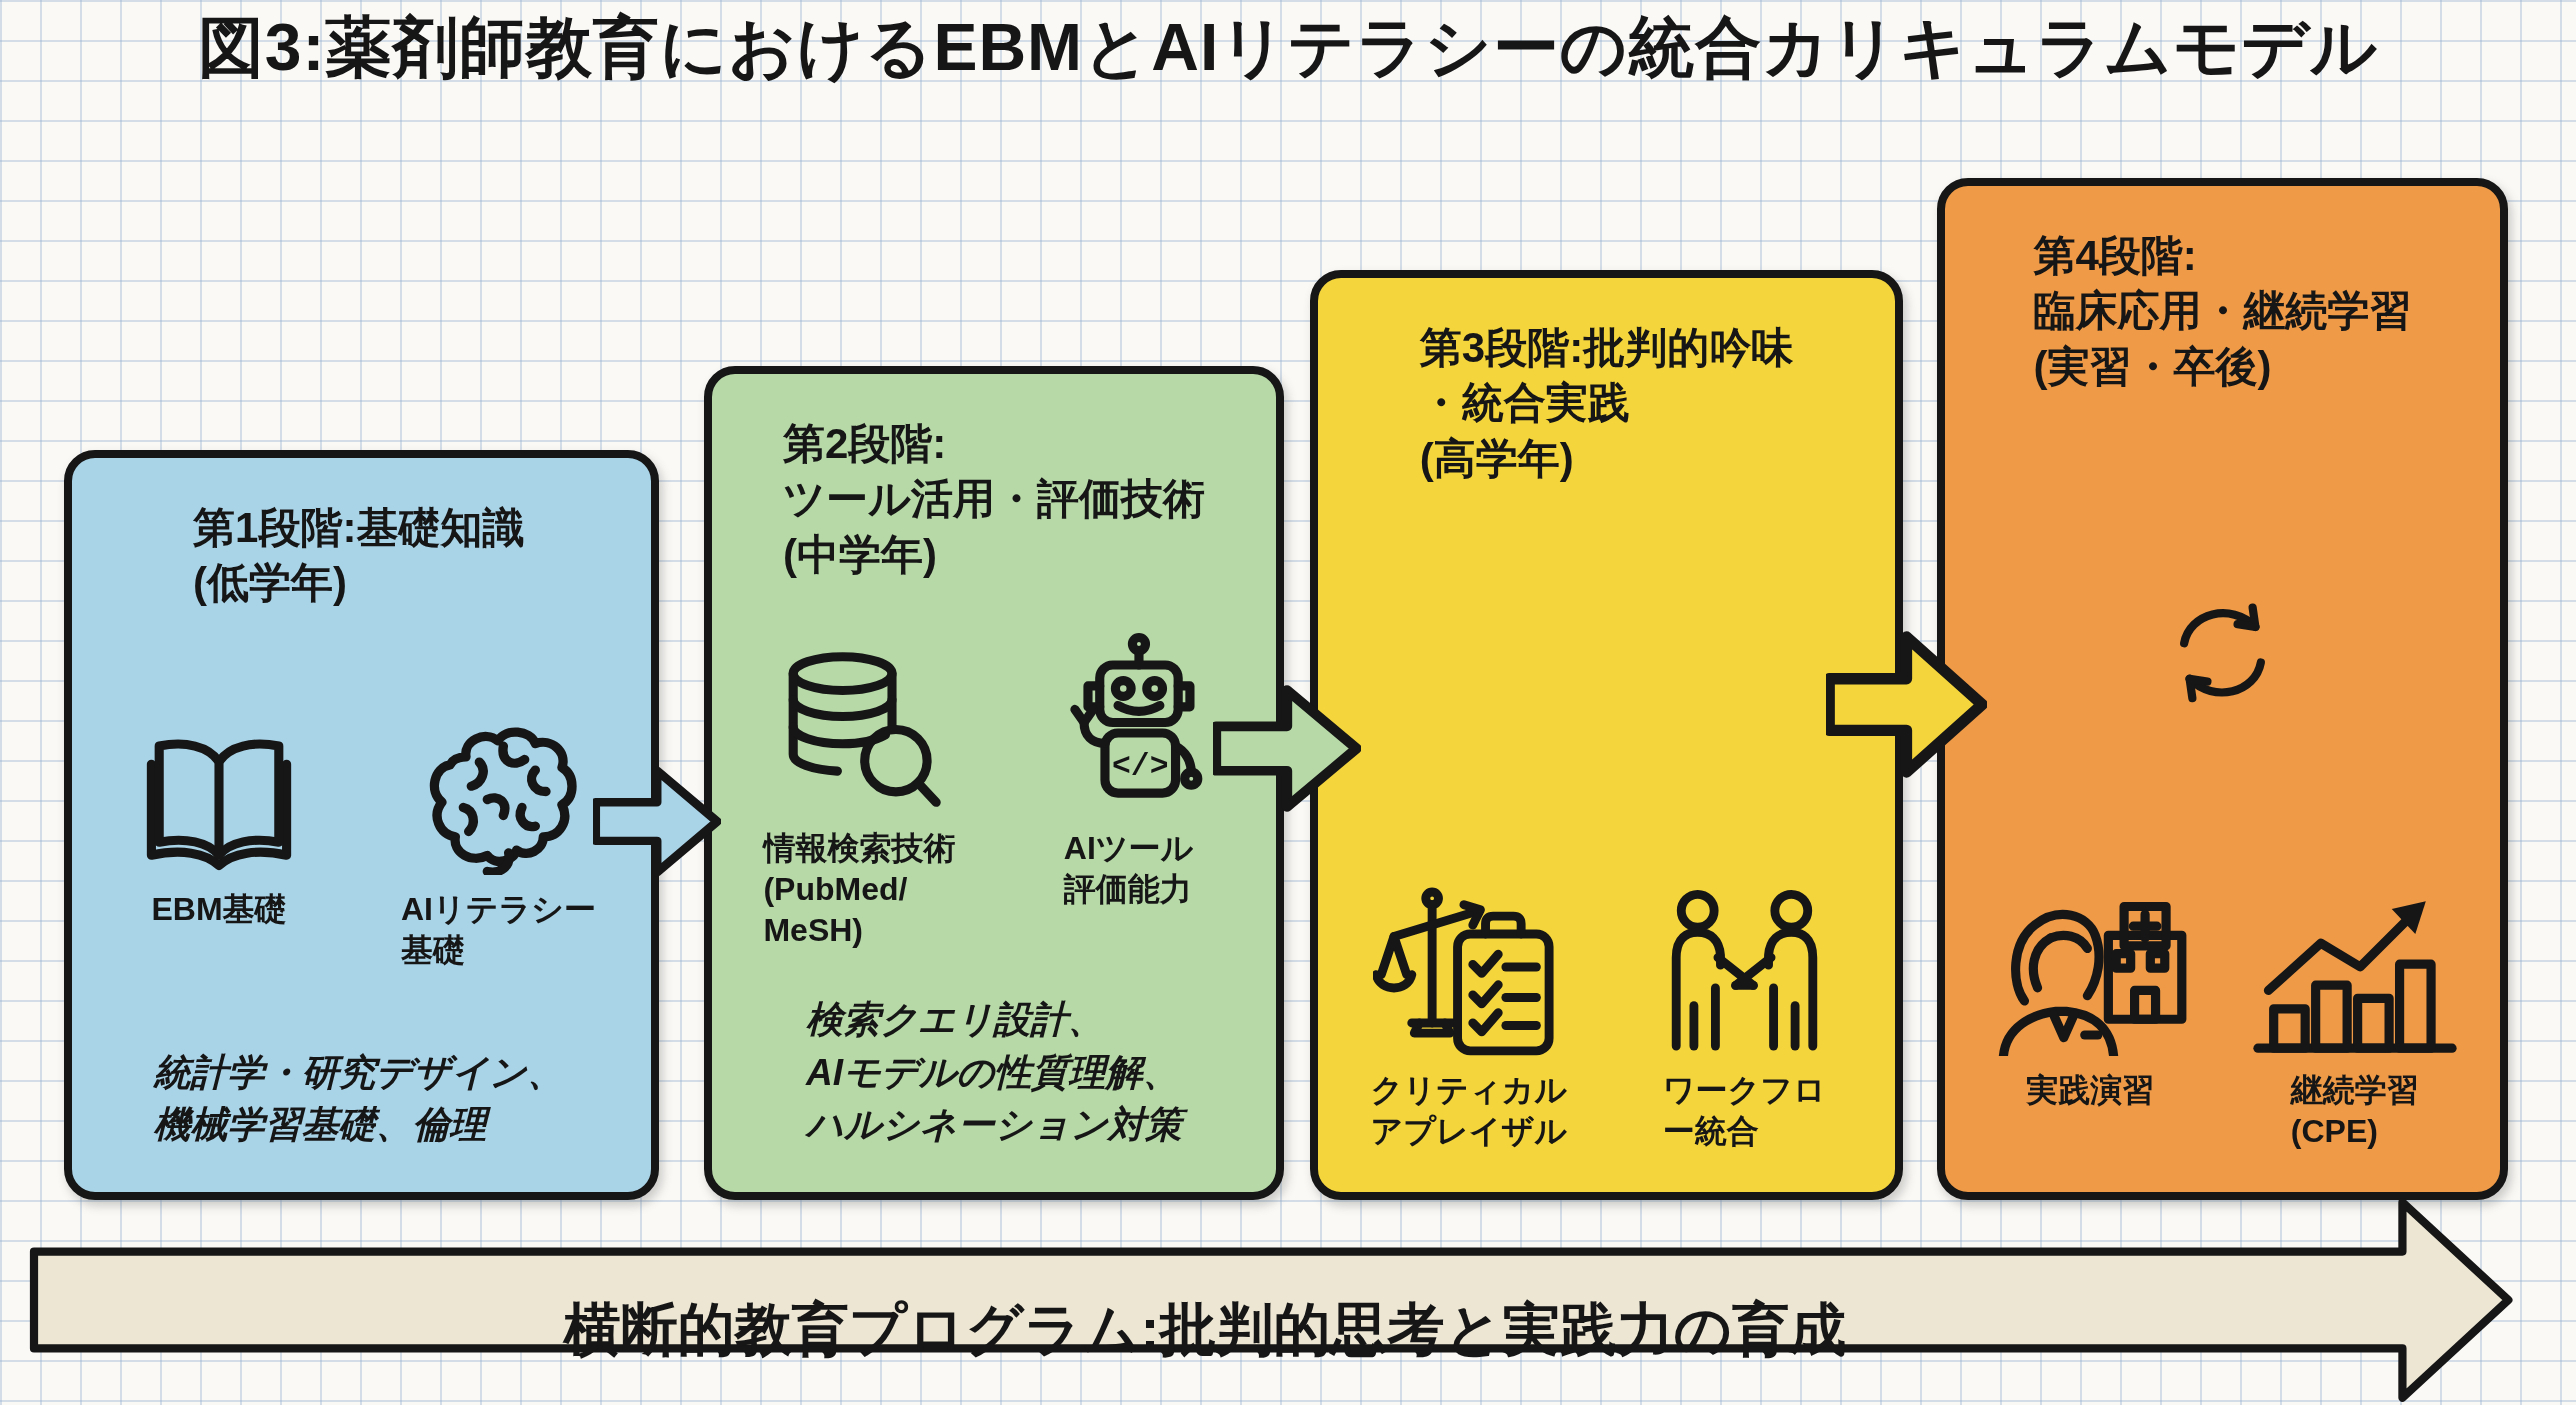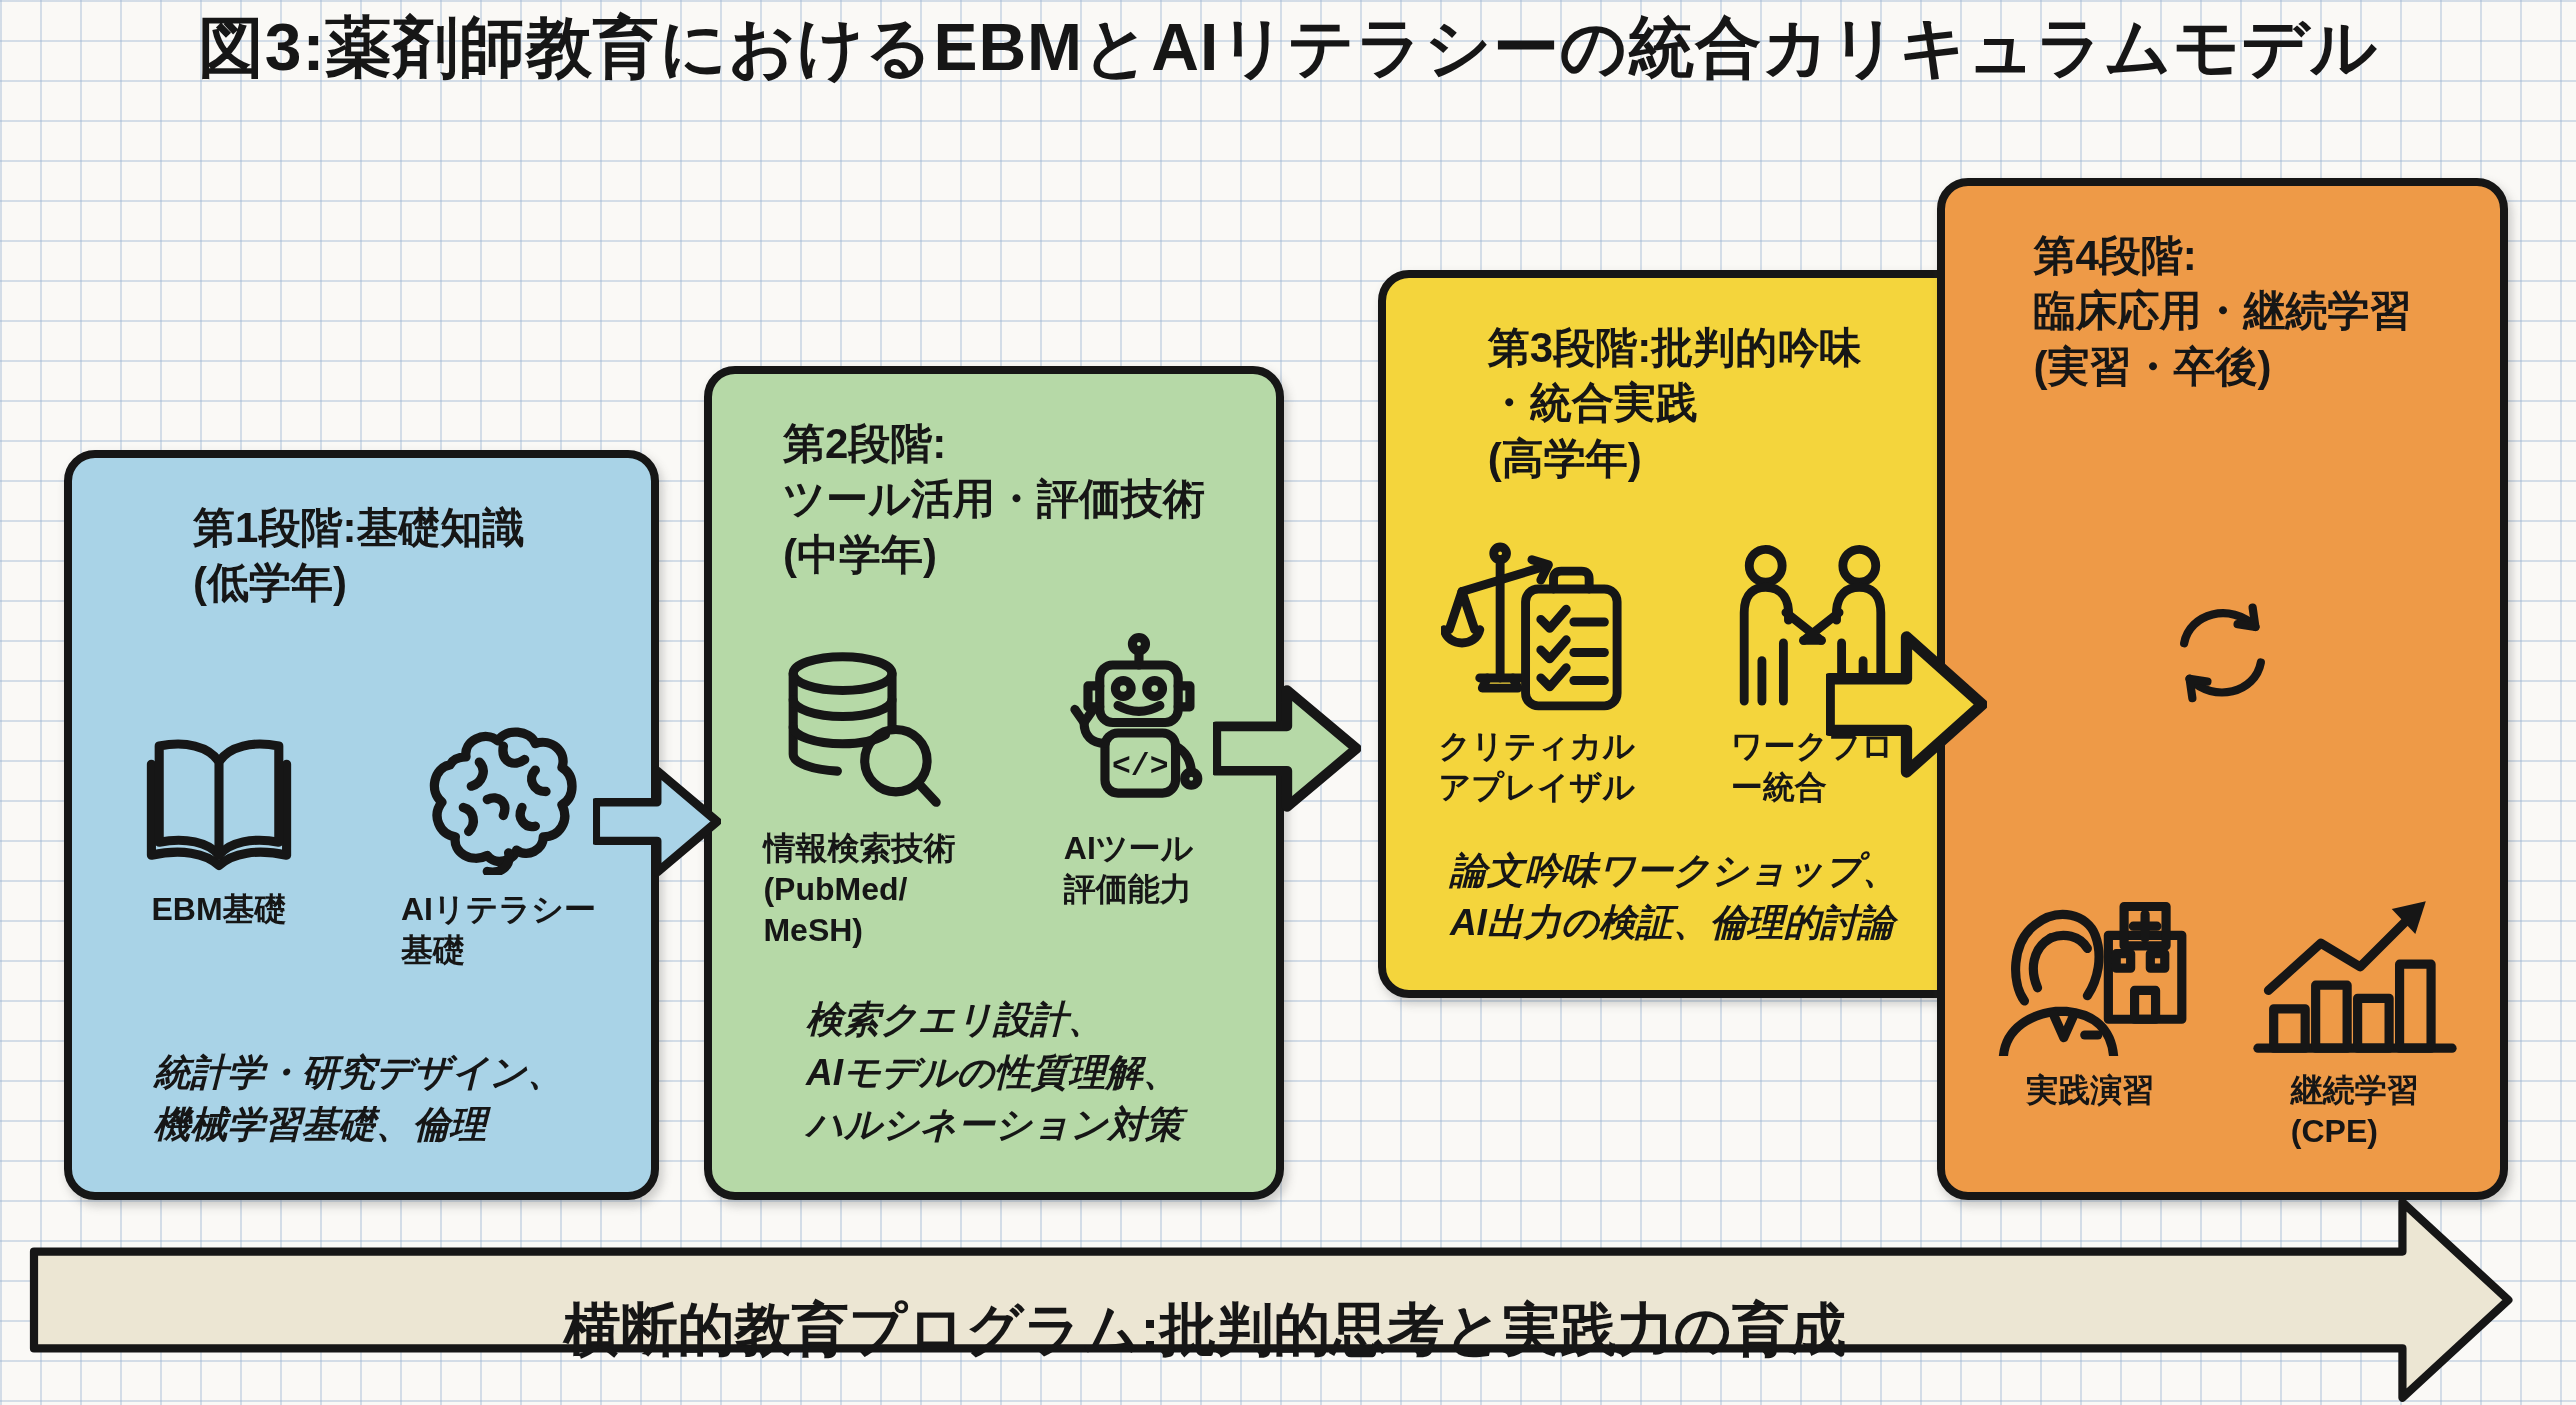--- a/index.html
+++ b/index.html
@@ -29,21 +29,21 @@
     border:8.2px solid #161616;
     border-radius:31px;
     box-sizing:border-box;
     display:flex;flex-direction:column;align-items:center;justify-content:space-between;
     padding:42px 16.5px 40px;
     text-align:left;
     box-shadow:3.7px 5.5px 9.1px rgba(70,70,70,0.25);
   }
   .stage1{left:64px;top:450px;width:595px;height:750px;}
   .stage2{left:692px;top:366px;width:580px;height:834px;}
-  .stage3{left:1378px;top:270px;width:593px;height:728px;}
+  .stage3{left:1310px;top:270px;width:593px;height:930px;}
   .stage4{left:1937px;top:178px;width:571px;height:1022px;}
   .stage-header{font-size:42px;font-weight:800;line-height:1.32;margin:0;}
   .items{display:flex;width:100%;justify-content:space-evenly;align-items:flex-start;gap:7.3px;}
   .item{display:flex;flex-direction:column;align-items:center;flex:1;min-width:0;}
   .icon-slot{height:188px;display:flex;align-items:flex-end;justify-content:center;}
   .icon-slot.short{height:146px;}
   .item-label{font-size:32px;font-weight:700;line-height:1.28;margin-top:14.6px;}
   .detail{font-size:37px;font-weight:800;line-height:1.42;margin:0;font-style:italic;}
   .cycle-wrap{display:flex;justify-content:center;}
   .arrow{position:absolute;}
@@ -194,22 +194,20 @@
             <path class="ln" d="M45,124 L45,92"></path>
             <path class="ln" d="M62,124 L62,78"></path>
             <path class="ln" d="M125,124 L125,92"></path>
             <path class="ln" d="M108,124 L108,78"></path>
           </svg>
         </div>
         <div class="item-label preline">ワークフロ
 ー統合</div>
       </div>
     </div>
-    <p class="detail preline">論文吟味ワークショップ、
-AI出力の検証、倫理的討論</p>
   </section>
 
   <section class="stage stage4" style="background-color: rgb(238, 154, 71);">
     <h2 class="stage-header preline">第4段階:
 臨床応用・継続学習
 (実習・卒後)</h2>
     <div class="cycle-wrap">
       <svg width="137" height="137" viewBox="0 0 100 100">
         <path class="ln6" d="M22,44 C26,22 56,14 74,32"></path>
         <path class="ln6" d="M74,32 L61,30 M74,32 L72,18"></path>

